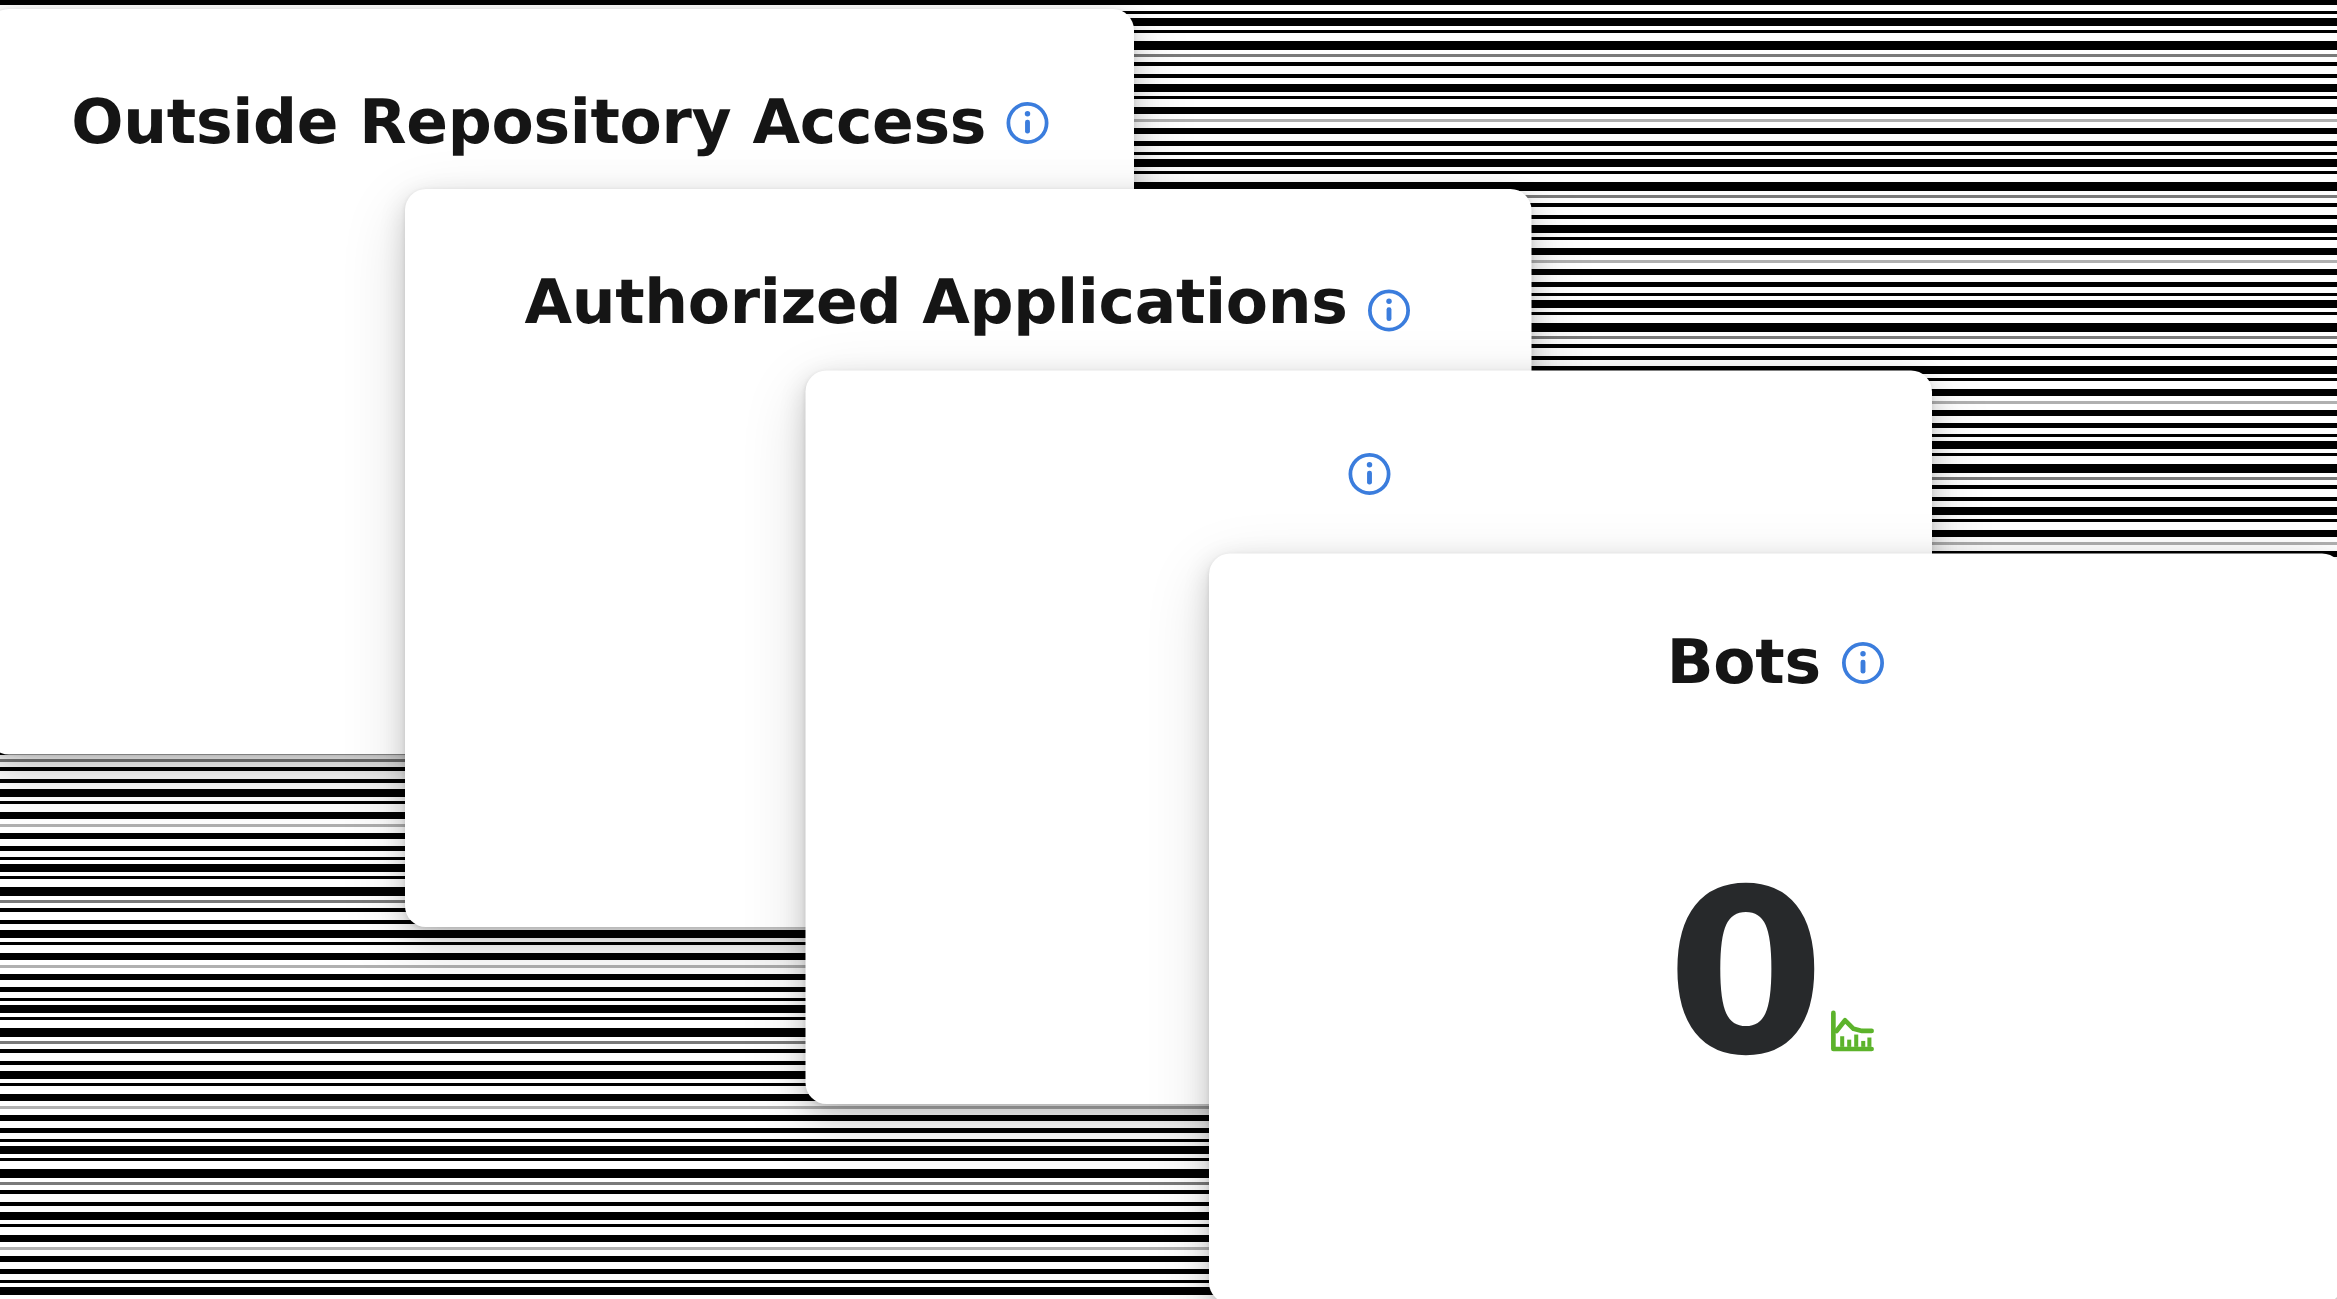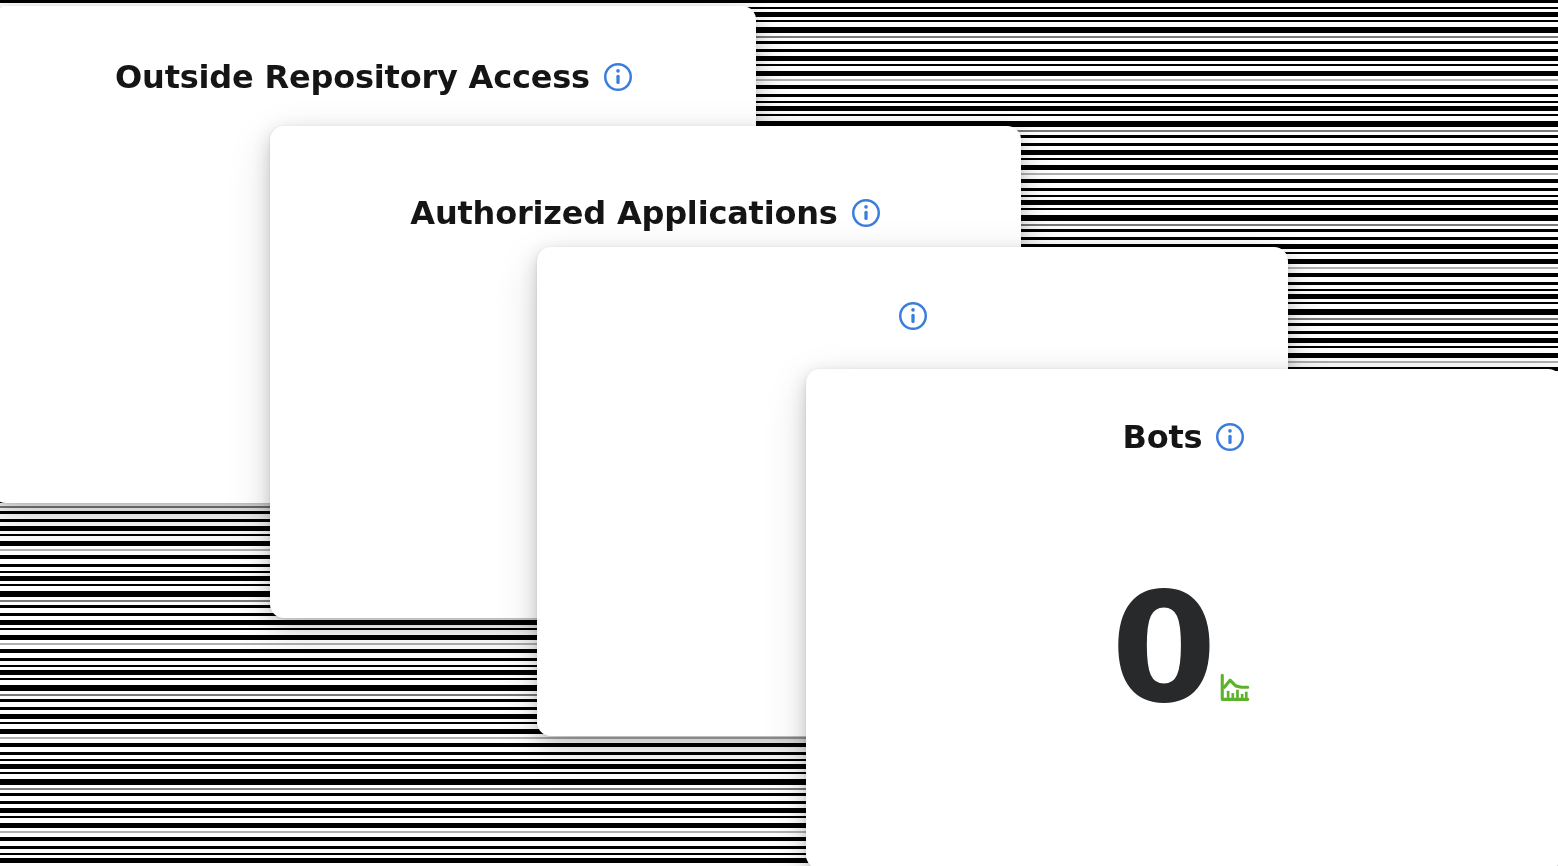--- a/index.html
+++ b/index.html
@@ -73,21 +73,21 @@
     position: absolute;
     left: 0;
     right: 0;
     display: flex;
     align-items: center;
     justify-content: center;
     gap: 13px;
   }
 
   .card-title {
-    font-size: 32px;
+    font-size: 41px;
     font-weight: 700;
     color: #151515;
     letter-spacing: -0.2px;
     white-space: nowrap;
     line-height: 1;
   }
 
   
   .info-icon {
     width: 30px;
@@ -114,21 +114,21 @@
   .metric-spark {
     width: 34px;
     height: 34px;
     flex: 0 0 34px;
     margin-bottom: 8px;
   }
   .metric-spark svg { display: block; width: 34px; height: 34px; }
 
   
   #card-outside-repository-access .card-title-row { top: 55px; }
-  #card-authorized-applications  .card-title-row { top: 71px; }
+  #card-authorized-applications  .card-title-row { top: 55px; align-items: flex-end; }
   #card-authorized-tokens        .card-title-row { top: 54px; }
   #card-bots                     .card-title-row { top: 52px; }
 </style>
 </head>
 <body>
 
 <div id="stage">
 
   <div id="backdrop"></div>
 

